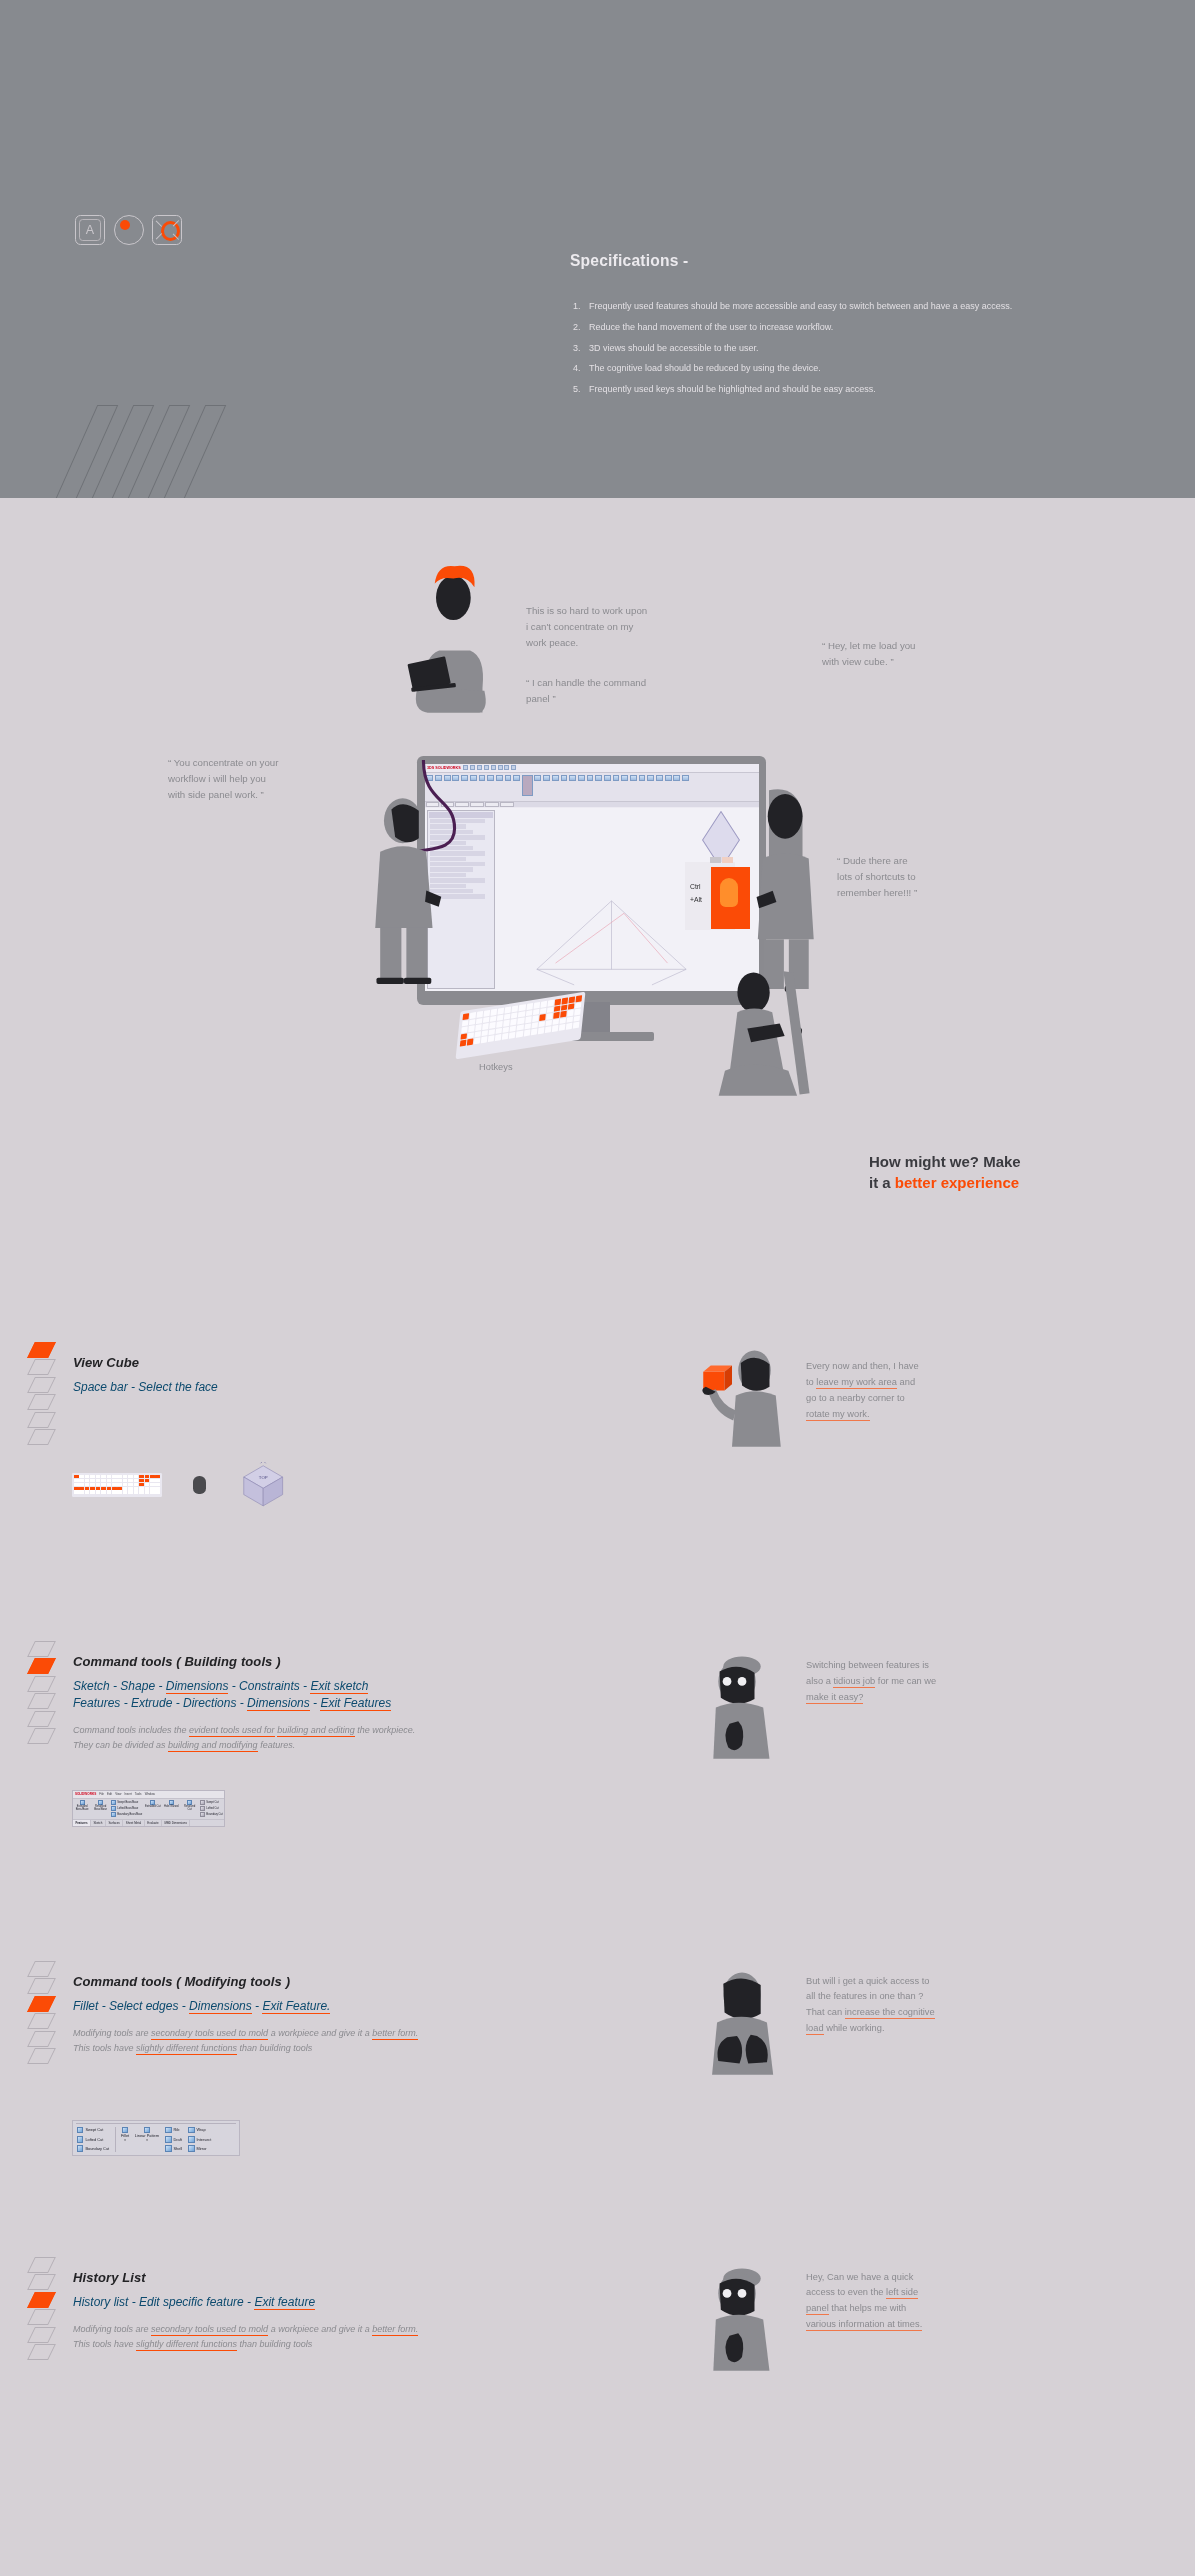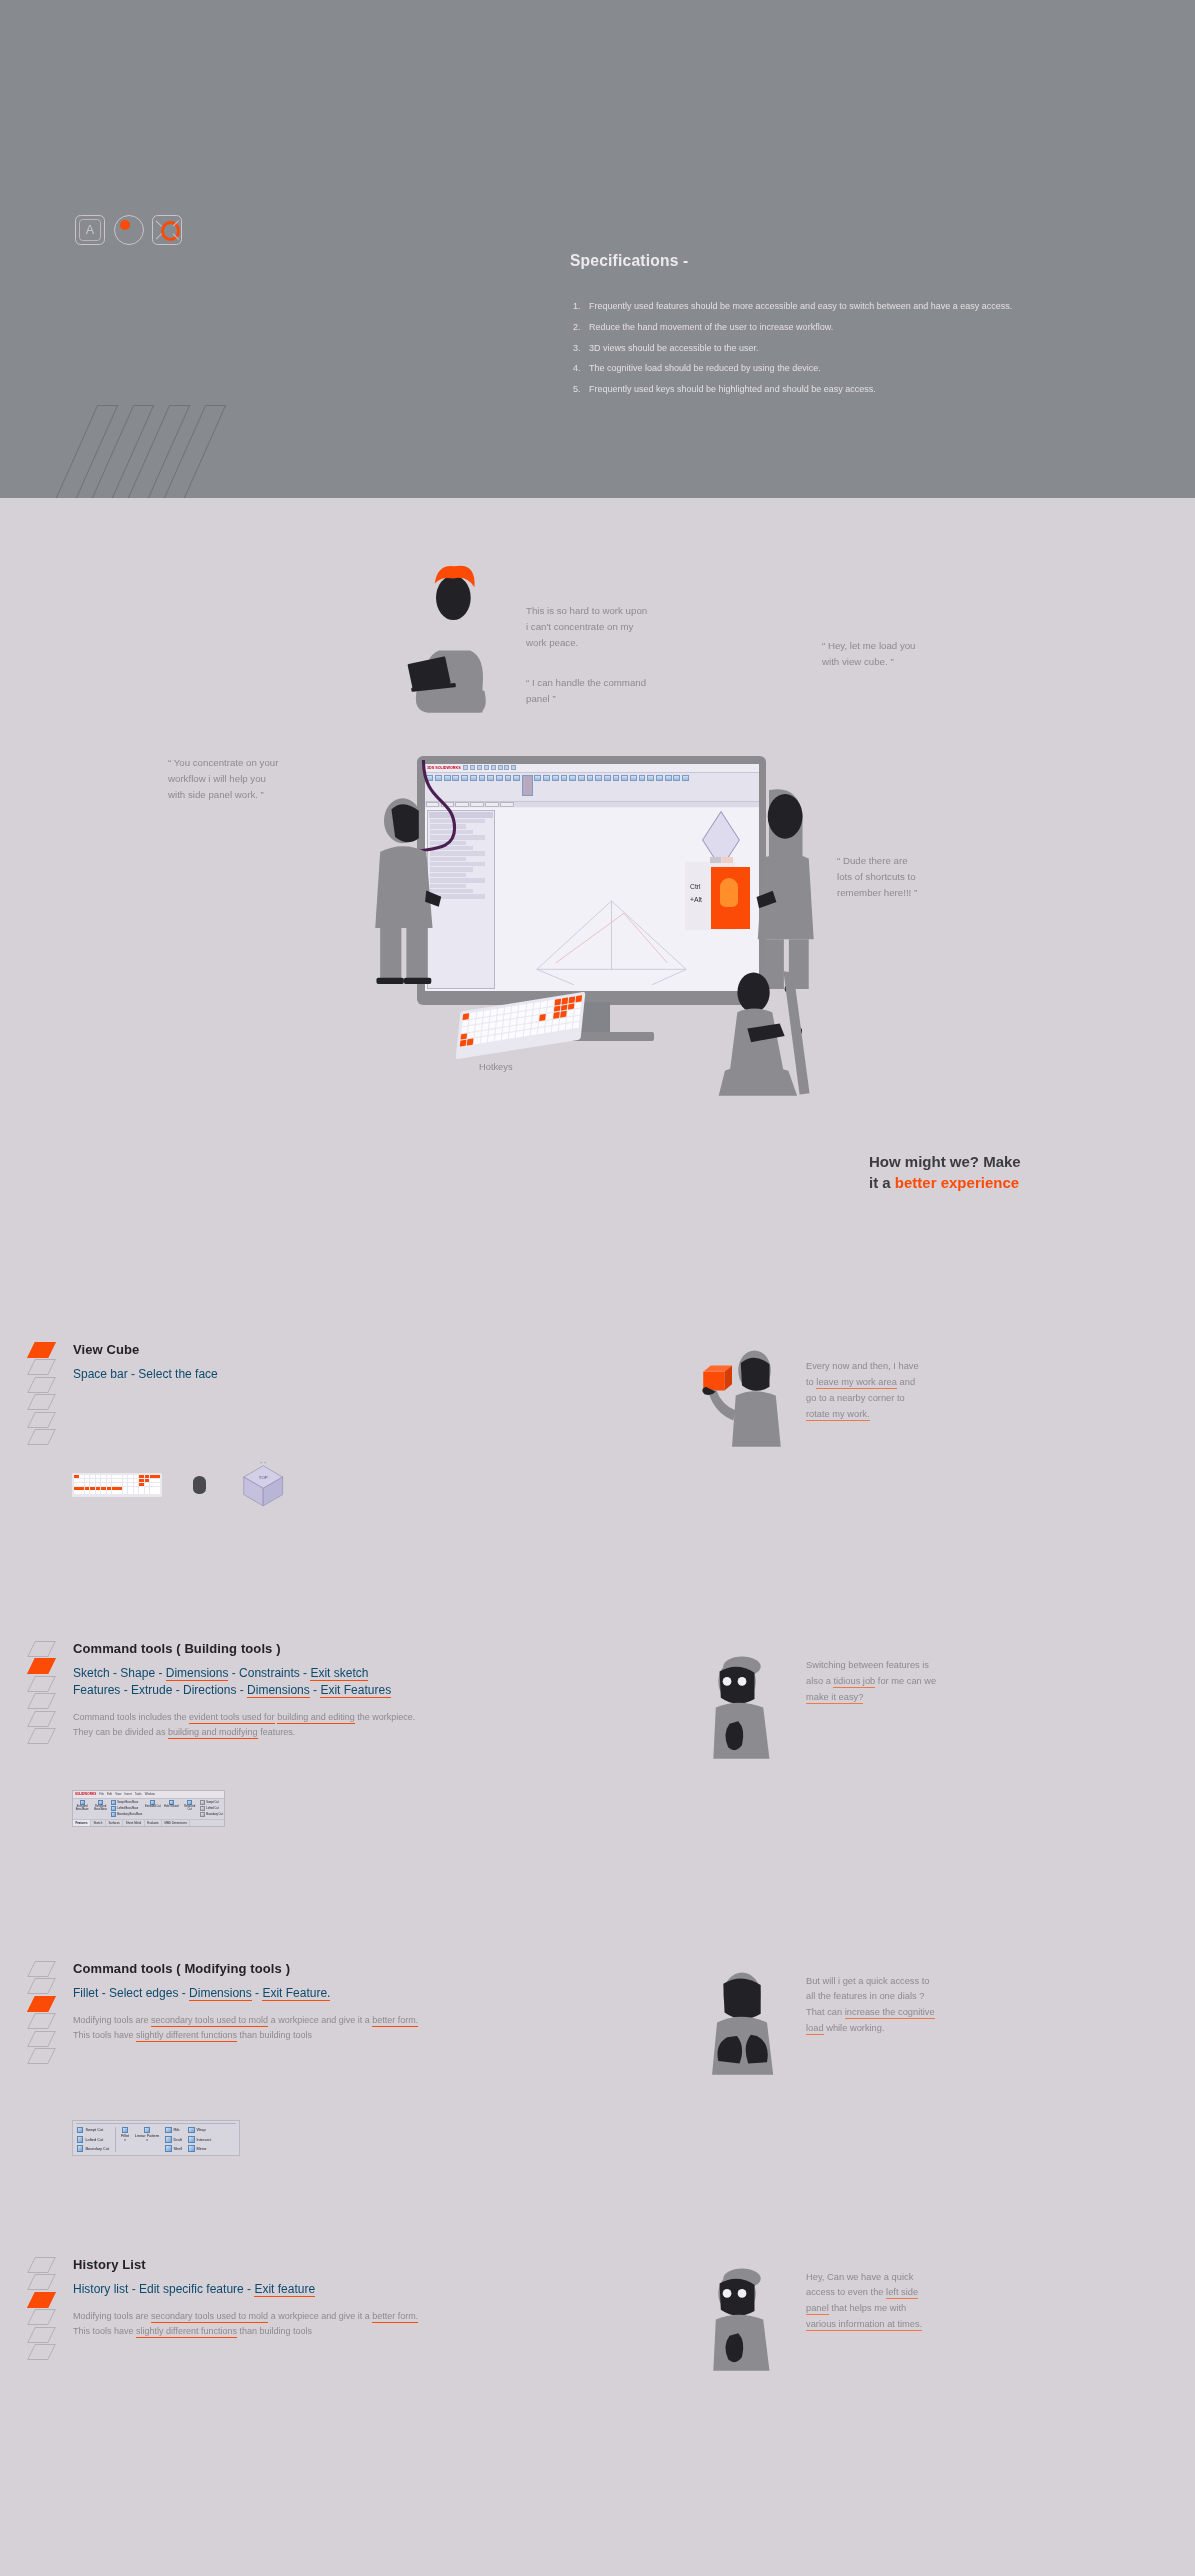--- a/index.html
+++ b/index.html
@@ -117,21 +117,21 @@
     position: absolute; left: 869px; top: 654px; width: 249px;
     color: #3b3b40; font-size: 15px; font-weight: 700; line-height: 1.38;
   }
   .hmw .accent { color: #fb4b06; }
 
   
   .sec { position: absolute; left: 0; width: 1196px; }
   .sec-hatch { position: absolute; left: 31px; top: 0; width: 21px; height: 112px; }
   .sec-hatch .sl { position: absolute; left: 0; width: 21px; height: 16px; border: 0.7px solid #b5b0b7; transform: skewX(-26deg); }
   .sec-hatch .sl.on { background: #fb4b06; border-color: #fb4b06; }
-  .sec-body { position: absolute; left: 73px; top: 0; width: 473px; }
+  .sec-body { position: absolute; left: 73px; top: 13px; width: 473px; font-style: italic; }
   .sec-title { color: #232326; font-size: 13px; font-weight: 700; letter-spacing: 0.1px; margin-bottom: 8.7px; }
   .sec-sub { color: #0c4a6e; font-size: 12px; line-height: 1.42; margin-bottom: 11.2px; }
   .sec-para { color: #8b8b90; font-size: 9px; line-height: 1.72; }
   .u { border-bottom: 1.2px solid #fb4b06; padding-bottom: 0.6px; }
   .strike { text-decoration: line-through; text-decoration-color: #fb4b06; }
 
   .note-col { position: absolute; left: 806px; width: 249px; color: #8b8b90; font-size: 9.3px; line-height: 1.72; }
   .note-col .u { border-bottom: 1px solid #f0774a; }
   .note-fig { position: absolute; left: 697px; }
 
@@ -805,21 +805,21 @@
         <ellipse cx="72" cy="40" rx="30" ry="36" fill="#8b8b90"></ellipse>
         <path d="M42 22 Q72 4 102 24 L102 70 Q72 88 44 68 Z" fill="#222226"></path>
         <path d="M32 84 Q70 66 112 84 L122 168 L24 168 Z" fill="#8b8b90"></path>
         <path d="M48 108 Q28 120 34 146 L68 150 Q78 124 64 106 Z" fill="#222226"></path>
         <path d="M96 106 Q118 118 112 148 L82 150 Q72 122 86 104 Z" fill="#222226"></path>
       </svg>
     </div>
 
     <div class="note-col" style="top:12.5px;">
       <div><span>But will i get a quick access to</span></div>
-      <div><span>all the features in one dials ?</span></div>
+      <div><span>all the features in one than ?</span></div>
       <div><span>That can </span><span class="u">increase the cognitive</span></div>
       <div><span class="u">load</span><span> while working.</span></div>
     </div>
   </section>
 
   <section class="sec" style="top:2257px;">
     <div class="sec-hatch">
       <i class="sl" style="top:0"></i>
         <i class="sl" style="top:17.4px"></i>
         <i class="sl on" style="top:35px"></i>

